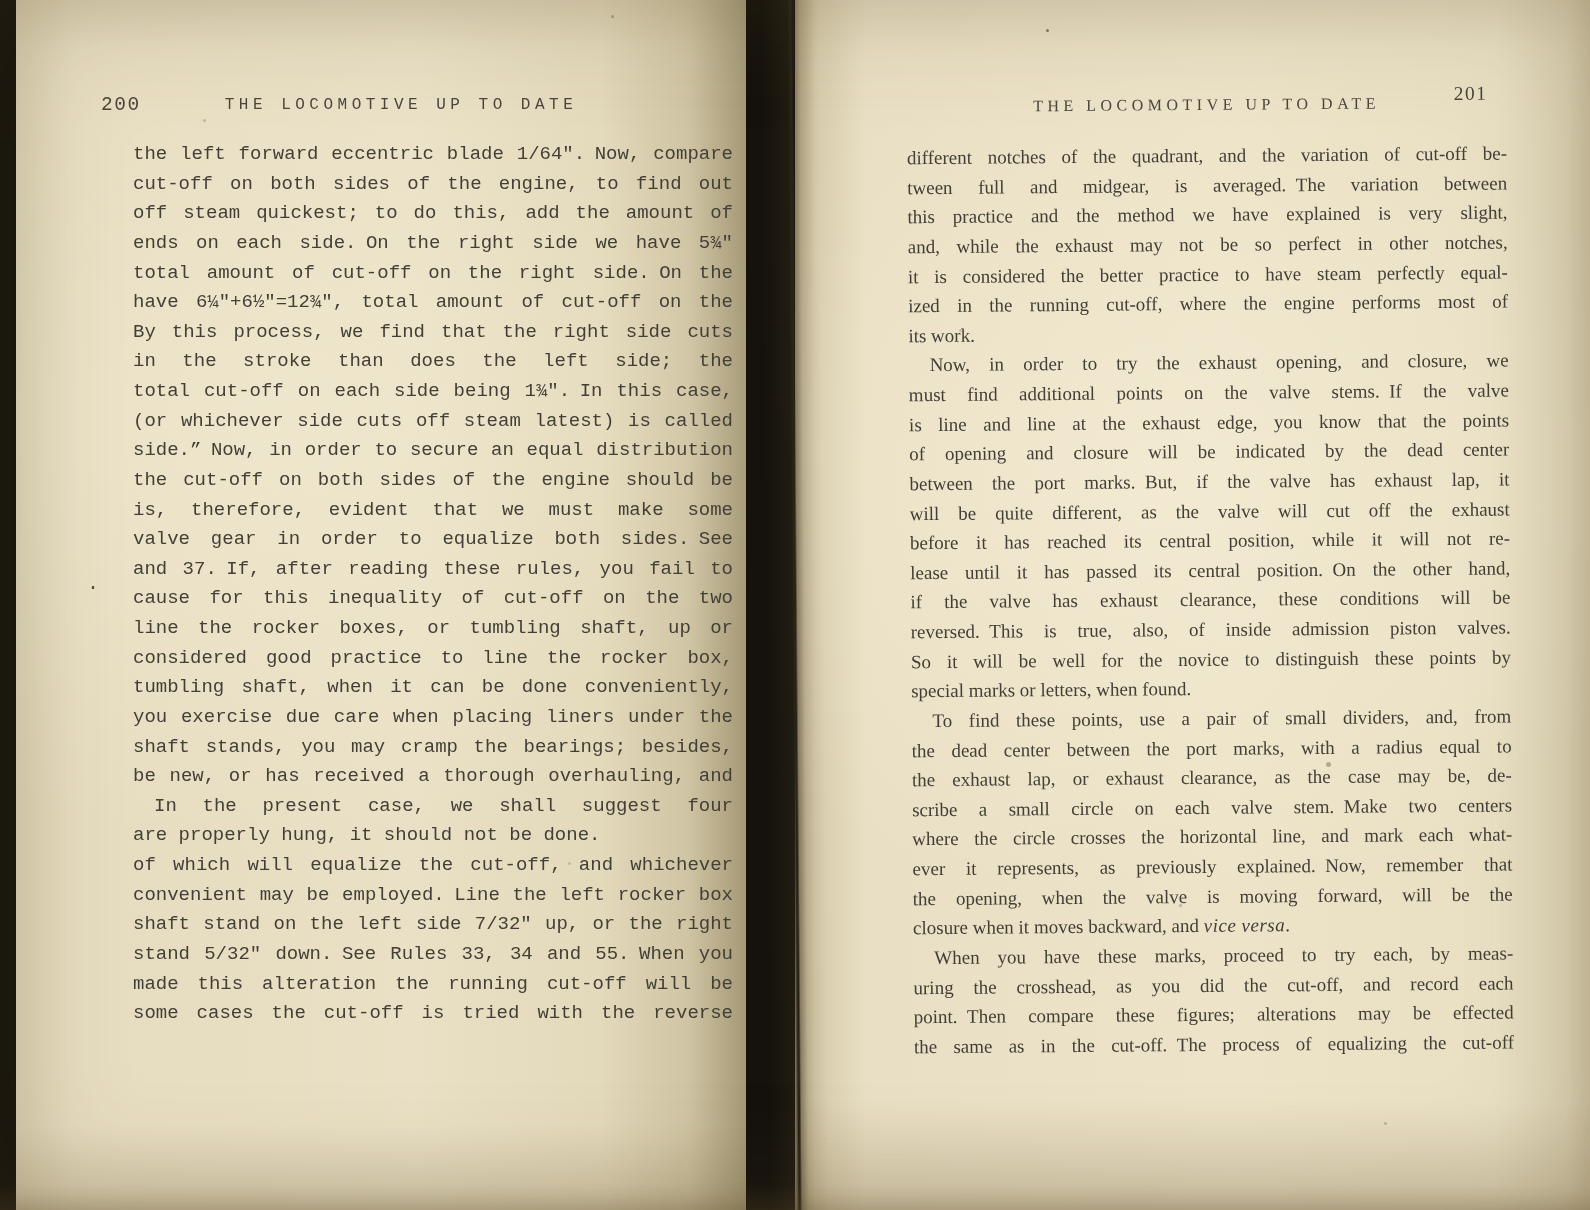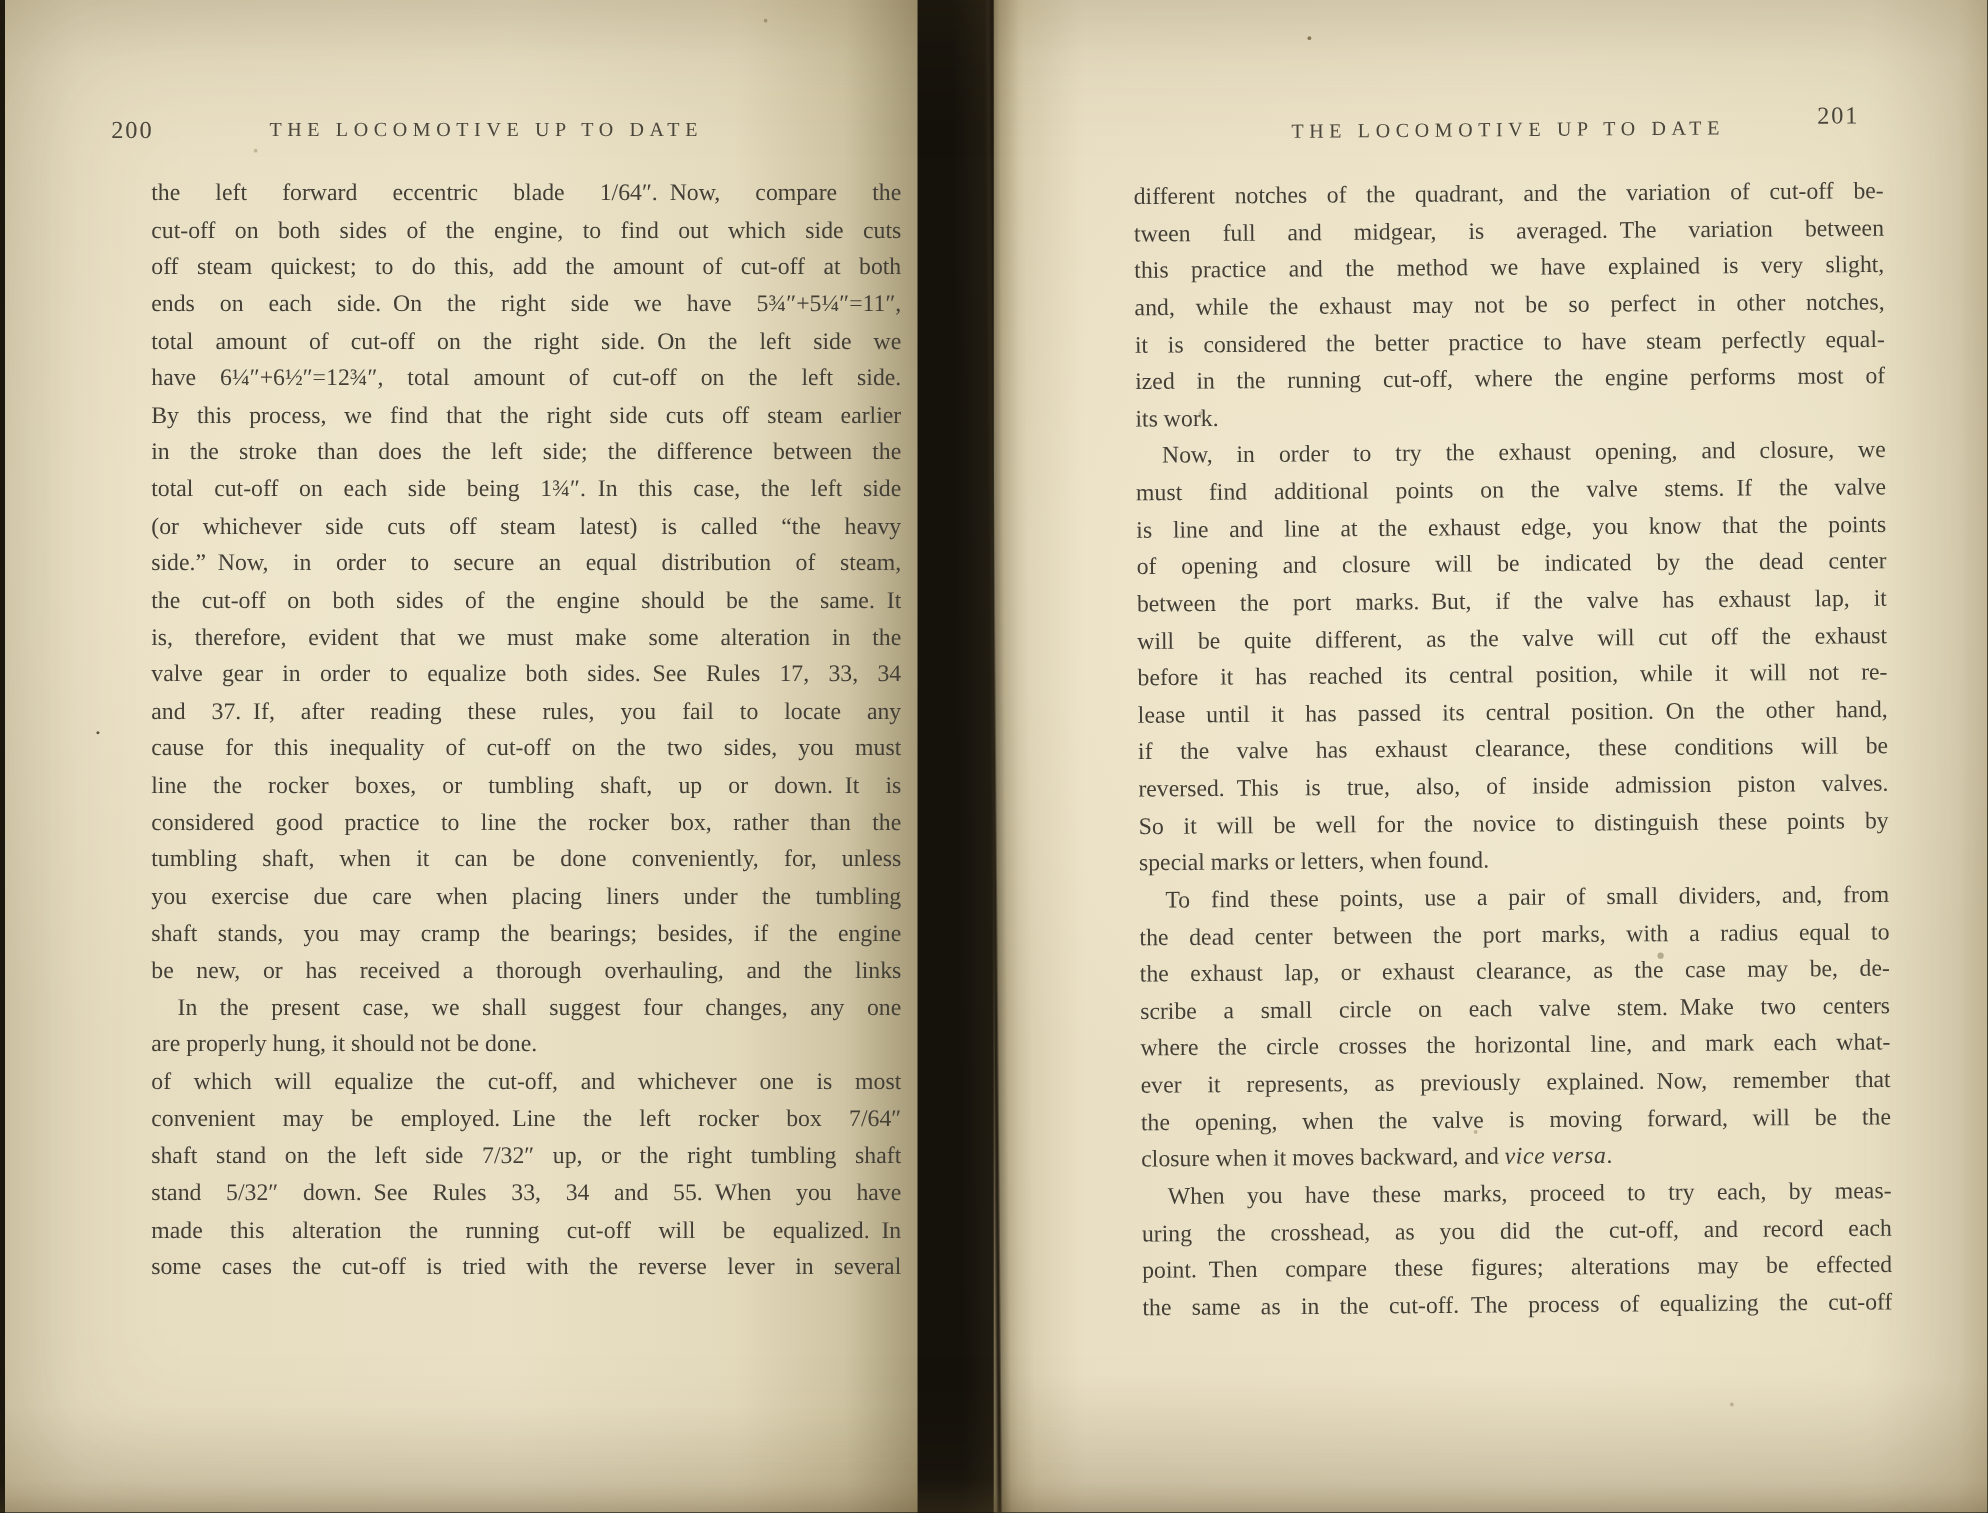--- a/index.html
+++ b/index.html
@@ -11,25 +11,26 @@
   .spread {
     position: relative;
     width: 1590px; height: 1210px;
     font-family: "Liberation Serif", "DejaVu Serif", serif;
     color: var(--color-ink, #433f36);
   }
   .page {
     position: absolute; top: 0; height: 1210px;
   }
   .page.left {
-    left: 4px; width: 730px;
+    left: 16px; width: 730px;
     background:
       radial-gradient(ellipse 760px 620px at 35% 35%, rgba(251,245,222,0.35), rgba(251,245,222,0) 70%),
       linear-gradient(to bottom, rgba(150,125,80,0.10) 0%, rgba(150,125,80,0) 4%, rgba(150,125,80,0) 93%, rgba(118,95,55,0.18) 100%),
       linear-gradient(to right, #dcd2b3 0%, #e6dcc0 8%, #e9e0c5 55%, #e3d9bb 80%, #cfc4a3 92%, #a59977 100%);
+    font-family: Liberation Mono, monospace;
   }
   .page.right {
     left: 795px; width: 795px;
     background:
       radial-gradient(ellipse 760px 620px at 45% 40%, rgba(253,247,226,0.35), rgba(253,247,226,0) 70%),
       linear-gradient(to bottom, rgba(150,125,80,0.08) 0%, rgba(150,125,80,0) 4%, rgba(150,125,80,0) 91%, rgba(118,95,55,0.20) 100%),
       linear-gradient(to right, #b3a581 0%, #d6cbab 2.5%, #e9dfc4 9%, #ece3c8 55%, #e9e0c4 88%, #ded4b6 97%, #d0c4a4 100%);
   }
   .gutter {
     position: absolute; left: 766px; top: -10px;

